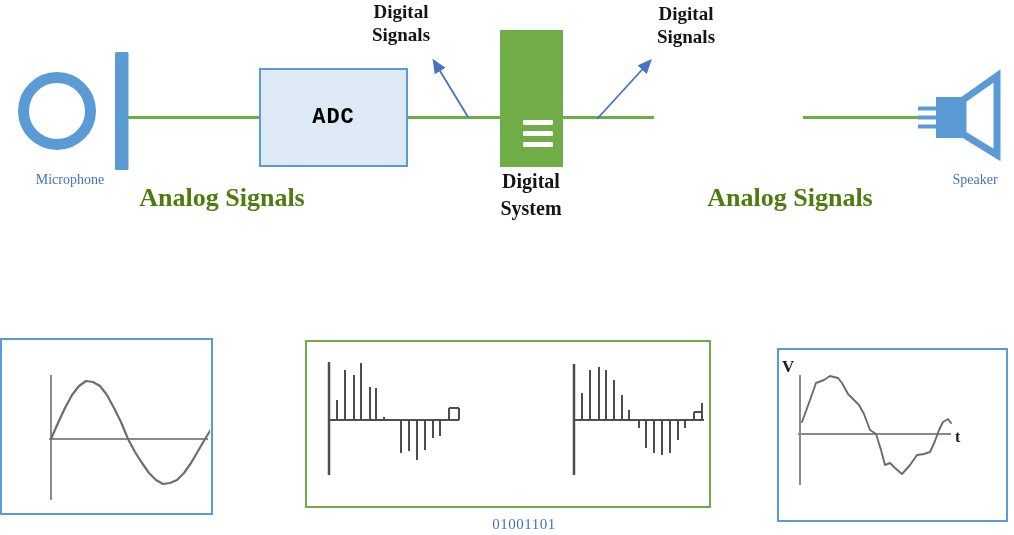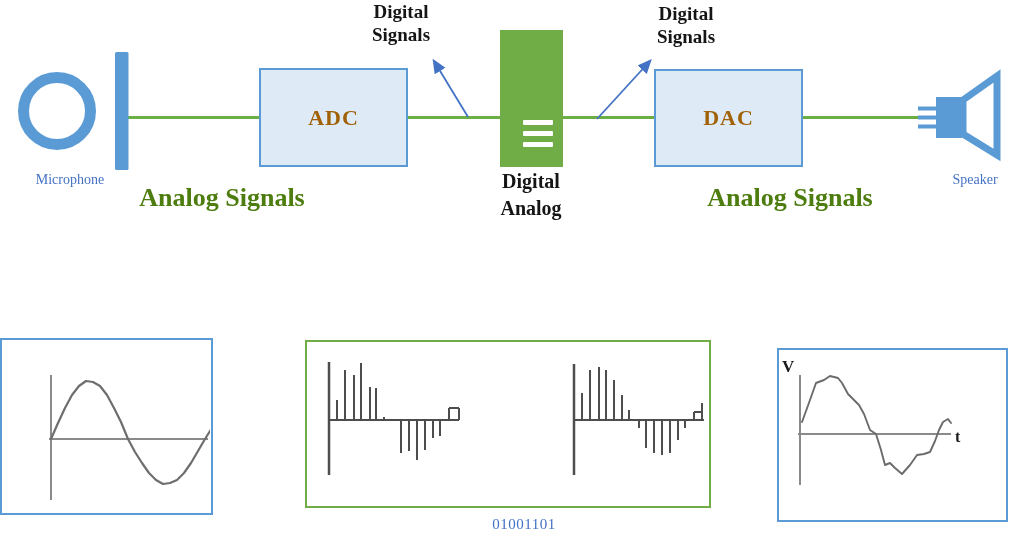--- a/index.html
+++ b/index.html
@@ -5,21 +5,21 @@
   html,body{margin:0;padding:0;background:#ffffff;}
   #canvas{
     position:relative;width:1014px;height:535px;background:#ffffff;overflow:hidden;
     font-family:"Liberation Serif","DejaVu Serif",serif;color:#1a1a1a;
   }
   .abs{position:absolute;}
   .node-box{
     position:absolute;background:#DEEBF7;border:2.5px solid #5B9BD5;
     display:flex;align-items:center;justify-content:center;box-sizing:border-box;
   }
-  .node-label{font-weight:bold;font-size:22px;letter-spacing:1px;color:#a16207;}
+  .node-label{font-weight:bold;font-size:22px;letter-spacing:1px;color:#000000;font-family:Liberation Mono, monospace;}
   .green-block{position:absolute;background:#70AD47;box-sizing:border-box;}
   .hline{position:absolute;height:3px;background:#6AAE44;}
   .white-bar{position:absolute;width:30px;height:4.5px;background:#ffffff;border-radius:1px;}
   .lbl-center{transform:translateX(-50%);text-align:center;white-space:nowrap;}
   .signal-lbl{font-weight:bold;font-size:19px;line-height:23px;color:#151515;}
   .analog-lbl{font-weight:bold;font-size:26px;color:#4d7c0f;}
   .sys-lbl{font-weight:bold;font-size:20px;line-height:27px;color:#151515;}
   .blue-lbl{font-weight:normal;font-size:14px;color:#4472C4;}
   .binary-lbl{font-weight:normal;font-size:15px;color:#4472C4;letter-spacing:0.5px;}
   .wave-box{position:absolute;background:#ffffff;box-sizing:border-box;}
@@ -52,26 +52,23 @@
 
   <div class="green-block" style="left:500px;top:30px;width:63px;height:137px;">
     <div>
       <div class="white-bar" style="left:23px;top:90px;"></div>
       <div class="white-bar" style="left:23px;top:101px;"></div>
       <div class="white-bar" style="left:23px;top:112px;"></div>
     </div>
   </div>
   <div class="abs lbl-center sys-lbl" style="left:531px;top:168px;">
     <div>Digital</div>
-    <div>Analog</div>
+    <div>System</div>
   </div>
 
-  <div class="node-box" style="left:654px;top:69px;width:149px;height:98px;">
-    <span class="node-label">DAC</span>
-  </div>
 
   <svg class="abs" style="left:0;top:0;" width="1014" height="535" viewBox="0 0 1014 535">
     <defs>
       <marker id="arrowhead" markerWidth="9" markerHeight="8" refX="6.5" refY="3.5" orient="auto">
         <path d="M0,0 L8,3.5 L0,7 z" fill="#4472C4"></path>
       </marker>
     </defs>
 
     <g>
       <circle cx="57" cy="111" r="33.5" fill="none" stroke="#5B9BD5" stroke-width="11"></circle>

